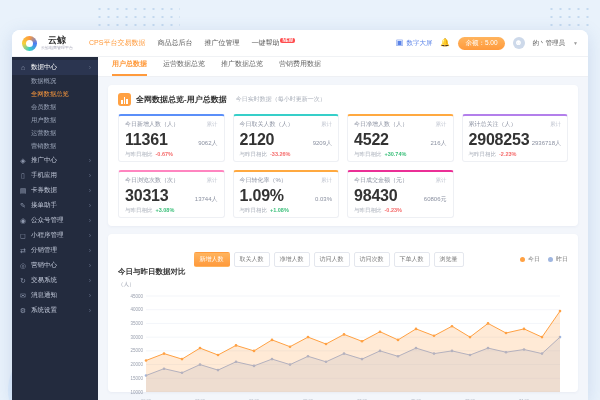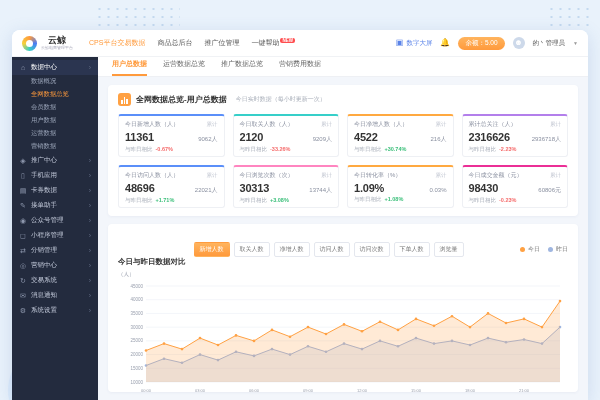--- a/index.html
+++ b/index.html
@@ -65,21 +65,21 @@
   .card-icon i { display:block; width:1.6px; background:#fff; }
   .card-icon i:nth-child(1){height:4px;} .card-icon i:nth-child(2){height:7px;} .card-icon i:nth-child(3){height:5px;}
   .ov-title { font-size:8px; font-weight:bold; color:#333; white-space:nowrap; }
   .ov-sub { font-size:6px; color:#a7adb8; margin-left:4px; white-space:nowrap; }
   .stats { display:grid; grid-template-columns:repeat(4,1fr); gap:8px; margin-top:8px; }
   .box { border:1px solid #eef0f4; border-top-width:2px; border-radius:3px; padding:4px 6px 3px; background:#fff; }
   .box .r1 { display:flex; justify-content:space-between; align-items:center; }
   .box .lbl { font-size:6px; color:#8a90a0; white-space:nowrap; }
   .box .cum-lbl { font-size:5.5px; color:#c0c5d0; }
   .box .r2 { display:flex; justify-content:space-between; align-items:baseline; margin-top:2px; }
-  .box .val { font-size:11px; font-weight:bold; color:#333; letter-spacing:-0.2px; }
+  .box .val { font-size:16px; font-weight:bold; color:#333; letter-spacing:-0.2px; }
   .box .cum { font-size:6px; color:#8a90a0; }
   .box .r3 { margin-top:2px; font-size:5.5px; color:#a7adb8; display:flex; gap:3px; }
   .delta.neg { color:#f56c6c; font-weight:bold; }
   .delta.pos { color:#3bbf7a; font-weight:bold; }
 
   
   .chart-card { flex:1; min-height:0; display:flex; flex-direction:column; }
   .ch-head { display:flex; align-items:center; }
   .ch-title { font-size:7.5px; font-weight:bold; color:#333; white-space:nowrap;margin-top:25px; }
   .pills { display:flex; gap:4px; margin-left:8px; }
@@ -259,40 +259,26 @@
                   <span>与昨日相比</span>
                   <span class="delta pos">+30.74%</span>
                 </div>
               </div>
               <div class="box" style="border-top-color:#b37feb">
                 <div class="r1">
                   <span class="lbl">累计总关注（人）</span>
                   <span class="cum-lbl">累计</span>
                 </div>
                 <div class="r2">
-                  <span class="val">2316626</span>
+                  <span class="val">2908253</span>
                   <span class="cum">2936718人</span>
                 </div>
                 <div class="r3">
                   <span>与昨日相比</span>
                   <span class="delta neg">-2.23%</span>
-                </div>
-              </div>
-              <div class="box" style="border-top-color:#5b8ff9">
-                <div class="r1">
-                  <span class="lbl">今日访问人数（人）</span>
-                  <span class="cum-lbl">累计</span>
-                </div>
-                <div class="r2">
-                  <span class="val">48696</span>
-                  <span class="cum">22021人</span>
-                </div>
-                <div class="r3">
-                  <span>与昨日相比</span>
-                  <span class="delta pos">+1.71%</span>
                 </div>
               </div>
               <div class="box" style="border-top-color:#ff85c0">
                 <div class="r1">
                   <span class="lbl">今日浏览次数（次）</span>
                   <span class="cum-lbl">累计</span>
                 </div>
                 <div class="r2">
                   <span class="val">30313</span>
                   <span class="cum">13744人</span>

